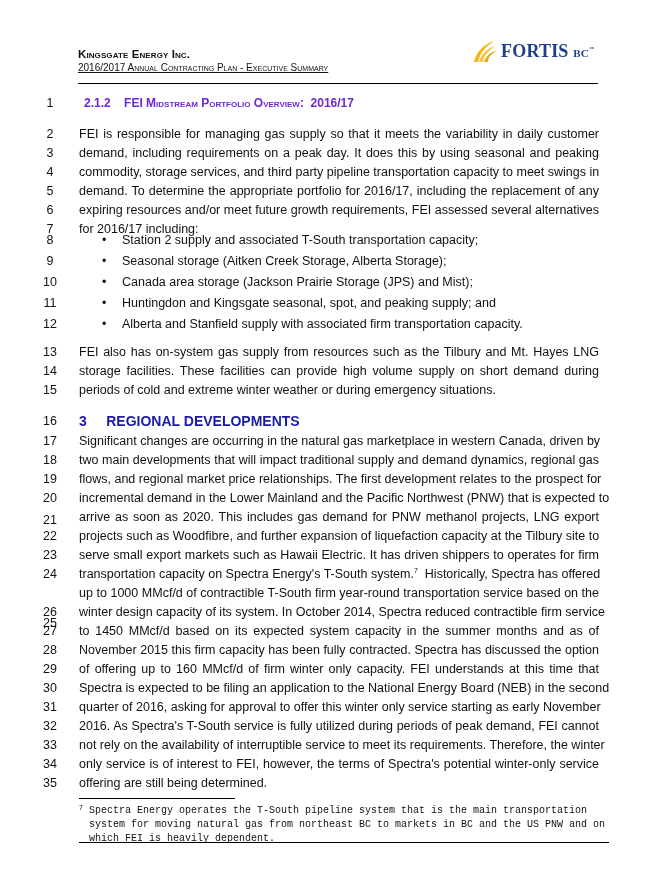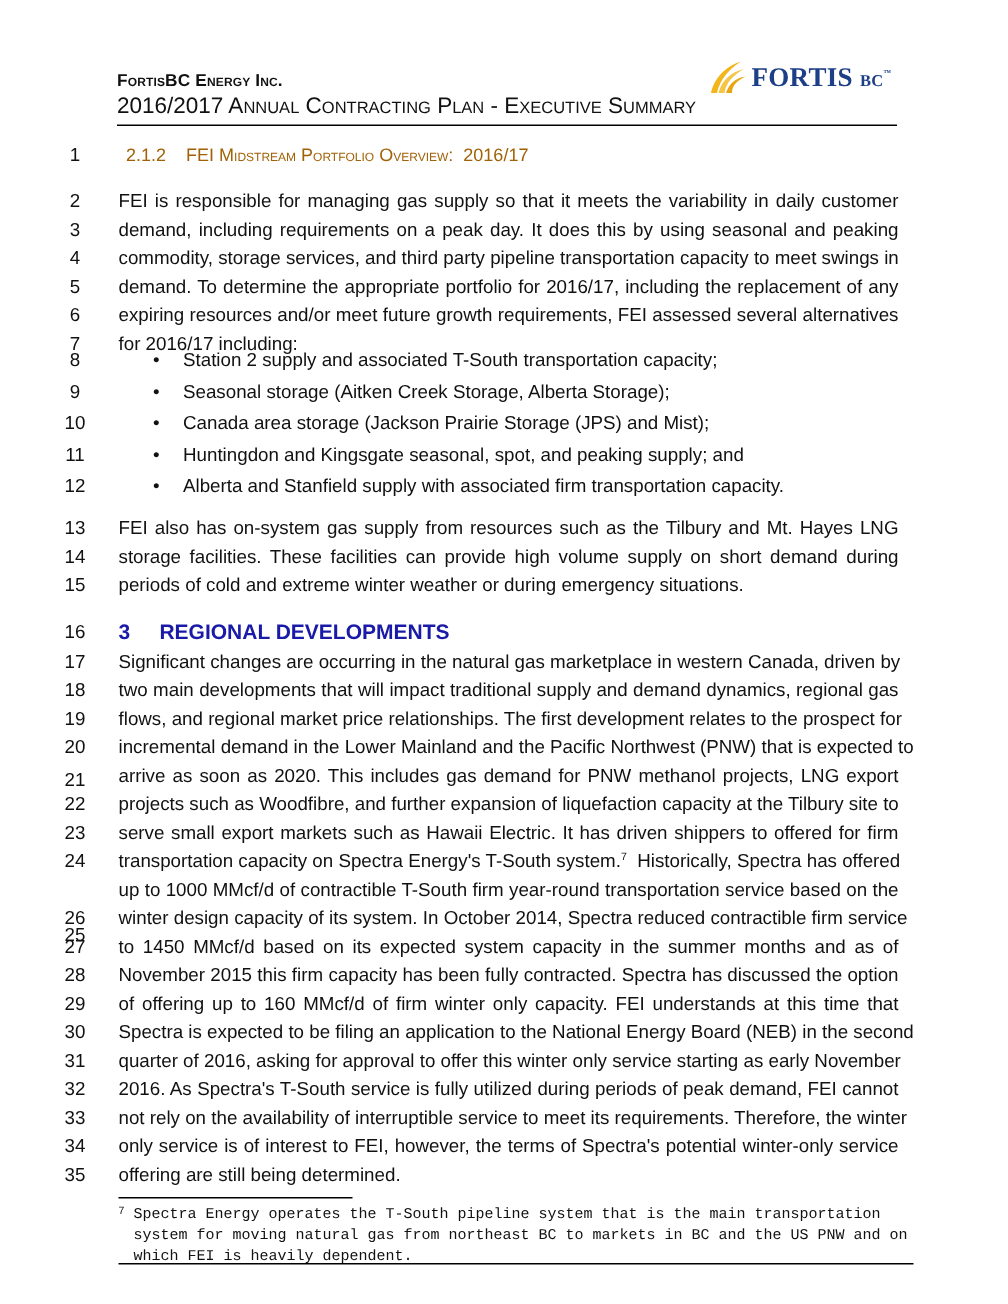--- a/index.html
+++ b/index.html
@@ -1,52 +1,52 @@
 <!DOCTYPE html>
 <html><head>
 <meta charset="utf-8">
 <style>
   html, body { margin: 0; padding: 0; background: #ffffff; }
   body { width: 672px; height: 869px; position: relative; overflow: hidden;
          font-family: "Liberation Sans", sans-serif; color: #111; }
   .header { position: absolute; left: 78px; top: 48px; width: 528px; }
   .hdr-company { font-size: 11.5px; font-weight: bold; letter-spacing: 0.1px; font-variant: small-caps; }
-  .hdr-title { font-size: 15px; margin-top: 2px; font-variant: small-caps; }
+  .hdr-title { font-size: 10px; margin-top: 2px; font-variant: small-caps; text-decoration: underline; }
   .hdr-rule { position: absolute; left: 78px; top: 83px; width: 520px; height: 1px; background: #000; }
   .logo { position: absolute; left: 470px; top: 38px; display: flex; align-items: center; }
   .logo-mark { width: 28px; height: 26px; }
   .logo-text { font-family: "Liberation Serif", serif; color: #1d3f87; font-weight: bold; font-size: 18px; margin-left: 3px; letter-spacing: 0.2px; }
   .logo-text small { font-size: 11px; }
   .logo-text sup { font-size: 5px; }
 
   .ln { position: absolute; left: 35px; width: 30px; text-align: center; font-size: 12.5px; }
   .tx { position: absolute; left: 79px; width: 520px; font-size: 12.5px; white-space: nowrap; }
   .just { text-align: justify; text-align-last: justify; }
   .bul { position: absolute; left: 122px; font-size: 12.5px; white-space: nowrap; }
   .bullet-dot { position: absolute; left: -20px; }
-  .h212 { color: #a16207; font-weight: normal; font-size: 12px; }
+  .h212 { color: #6d28d9; font-weight: bold; font-size: 12px; }
   .h212 .sc { font-variant: small-caps; }
   .h3 { color: #1a1aa8; font-weight: bold; font-size: 14px; }
   sup.fn { font-size: 7px; vertical-align: 5px; }
 
   .fn-rule { position: absolute; left: 79px; top: 757px; width: 156px; height: 1px; background: #000; }
   .footnote { position: absolute; left: 79px; top: 764px; width: 530px; font-size: 10px; line-height: 14px; }
   .footnote .fnum { position: absolute; left: 0; top: -3px; font-size: 7px; }
   .footnote .fbody { padding-left: 10px; font-family: Liberation Mono, monospace; }
   .ftr-rule { position: absolute; left: 79px; top: 815px; width: 530px; height: 1px; background: #000; }
   .ftr { position: absolute; top: 820px; font-size: 10.5px; margin-top: 34px; }
   .ftr-left { left: 79px; }
   .ftr-center { left: 255px; width: 180px; text-align: left; font-variant: small-caps; }
   .ftr-right { right: 63px; }
 </style>
 </head>
 <body>
 
 <div class="header">
-  <div class="hdr-company">FortisBC Energy Inc.</div>
+  <div class="hdr-company">Kingsgate Energy Inc.</div>
   <div class="hdr-title">2016/2017 Annual Contracting Plan - Executive Summary</div>
 </div>
 <div class="logo">
   <svg class="logo-mark" viewBox="0 0 28 26">
     <path d="M4 24 C6 14,14 6,24 3 C16 8,10 15,8 24 Z" fill="#f2b51c"></path>
     <path d="M9 24 C11 16,17 10,26 8 C19 12,14 17,13 24 Z" fill="#f5c545"></path>
     <path d="M14 24 C16 18,20 14,27 13 C21 16,18 19,18 24 Z" fill="#e9a614"></path>
   </svg>
   <span class="logo-text"><span>FORTIS</span> <small>BC</small><sup>™</sup></span>
 </div>
@@ -115,21 +115,21 @@
   <span>3</span>&nbsp;&nbsp;&nbsp;&nbsp;
   <span>REGIONAL DEVELOPMENTS</span>
 </div>
 
 <div class="tx just" style="top:434px">Significant changes are occurring in the natural gas marketplace in western Canada, driven by</div>
 <div class="tx just" style="top:453px">two main developments that will impact traditional supply and demand dynamics, regional gas</div>
 <div class="tx just" style="top:472px">flows, and regional market price relationships.  The first development relates to the prospect for</div>
 <div class="tx just" style="top:491px">incremental demand in the Lower Mainland and the Pacific Northwest (PNW) that is expected to</div>
 <div class="tx just" style="top:510px">arrive as soon as 2020.  This includes gas demand for PNW methanol projects, LNG export</div>
 <div class="tx just" style="top:529px">projects such as Woodfibre, and further expansion of liquefaction capacity at the Tilbury site to</div>
-<div class="tx just" style="top:548px">serve small export markets such as Hawaii Electric.  It has driven shippers to offered for firm</div>
+<div class="tx just" style="top:548px">serve small export markets such as Hawaii Electric.  It has driven shippers to operates for firm</div>
 <div class="tx just" style="top:567px"><span>transportation capacity on Spectra Energy's T-South system.</span><sup class="fn">7</sup><span style="white-space:pre">  Historically, Spectra has offered</span></div>
 <div class="tx just" style="top:586px">up to 1000 MMcf/d of contractible T-South firm year-round transportation service based on the</div>
 <div class="tx just" style="top:605px">winter design capacity of its system.  In October 2014, Spectra reduced contractible firm service</div>
 <div class="tx just" style="top:624px">to 1450 MMcf/d based on its expected system capacity in the summer months and as of</div>
 <div class="tx just" style="top:643px">November 2015 this firm capacity has been fully contracted. Spectra has discussed the option</div>
 <div class="tx just" style="top:662px">of offering up to 160 MMcf/d of firm winter only capacity. FEI understands at this time that</div>
 <div class="tx just" style="top:681px">Spectra is expected to be filing an application to the National Energy Board (NEB) in the second</div>
 <div class="tx just" style="top:700px">quarter of 2016, asking for approval to offer this winter only service starting as early November</div>
 <div class="tx just" style="top:719px">2016.  As Spectra's T-South service is fully utilized during periods of peak demand, FEI cannot</div>
 <div class="tx just" style="top:738px">not rely on the availability of interruptible service to meet its requirements.  Therefore, the winter</div>

